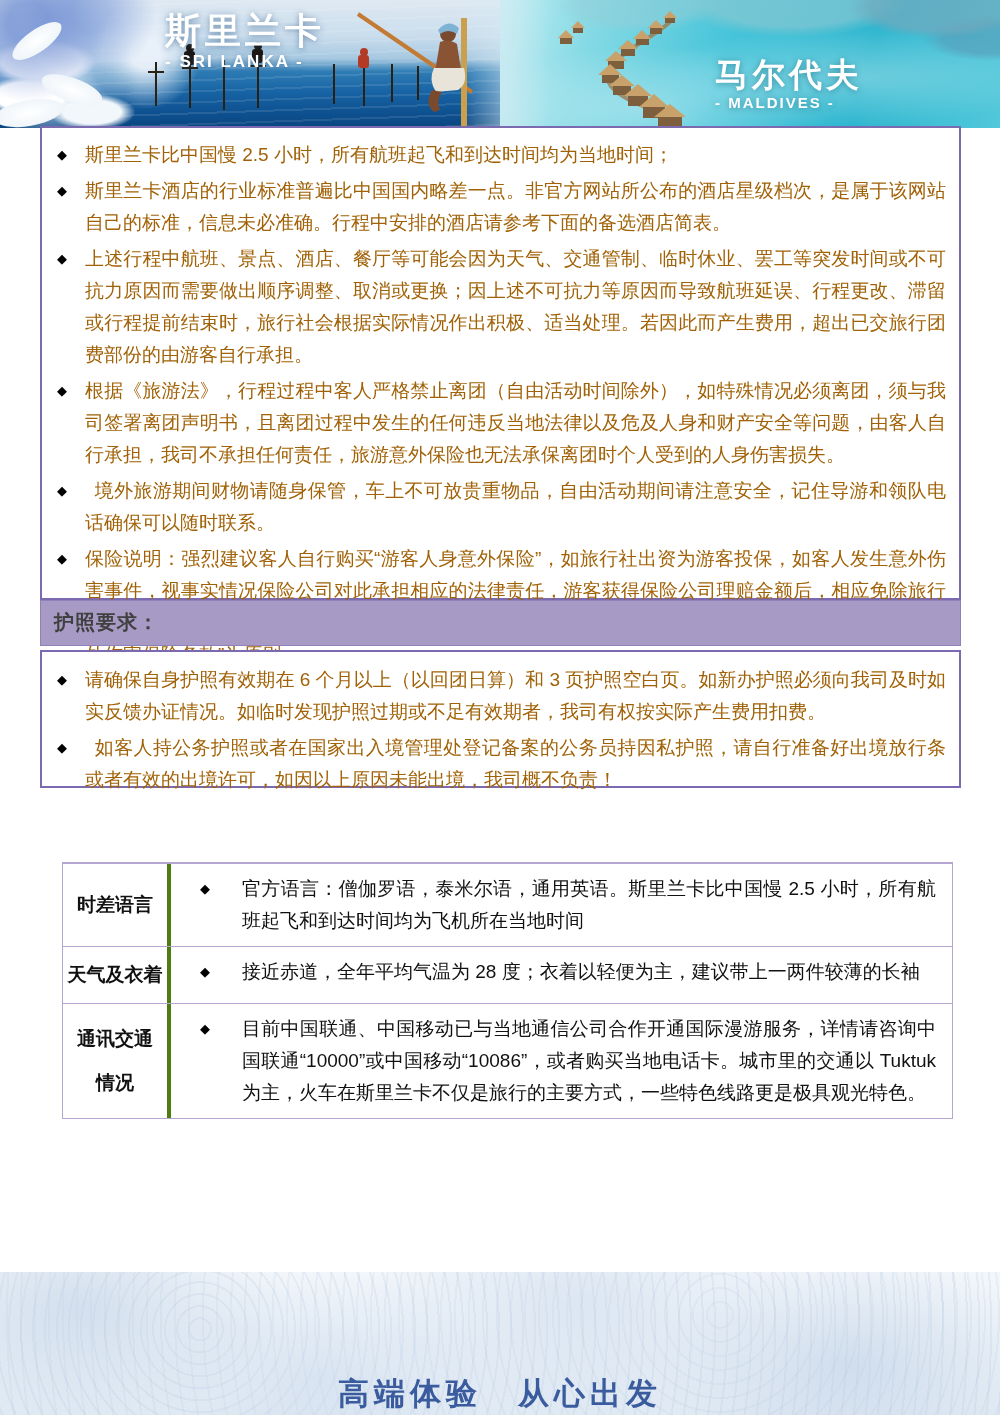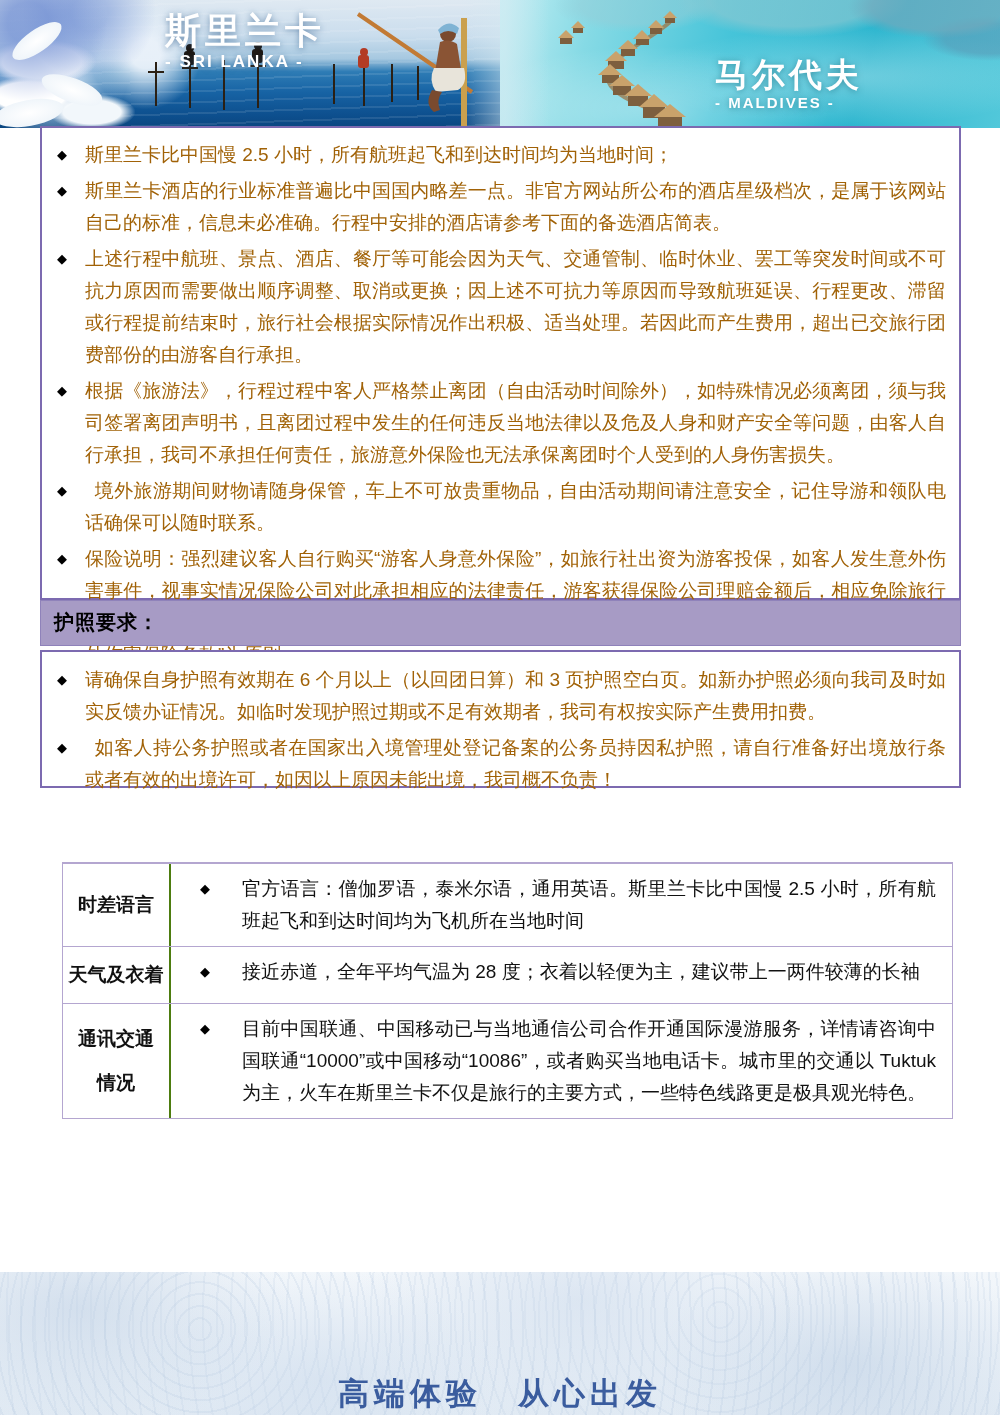--- a/index.html
+++ b/index.html
@@ -47,32 +47,32 @@
   .title-mv .t-en{font-size:15px;}
 
   
   .notes-box{position:absolute;left:40px;top:126px;width:921px;height:474px;border:2px solid #7c6ab0;
     background:#fff;box-sizing:border-box;padding:7px 13px 0 12px;}
   .bullet{display:flex;margin-top:4px;}
   .marker{flex:0 0 28px;font-size:13px;line-height:32px;color:#000;padding-left:3px;}
   .btext{flex:1;font-size:19px;line-height:32px;text-align:justify;color:#a16207;}
 
   .band{position:absolute;left:40px;top:600px;width:921px;height:46px;background:#a79bc5;
-    border:1px solid #8f82ba;box-sizing:border-box;color:#000000;font-weight:bold;font-size:20px;
+    border:1px solid #8f82ba;box-sizing:border-box;color:#404040;font-weight:bold;font-size:20px;
     line-height:43px;padding-left:13px;letter-spacing:1px;}
   .passport-box{position:absolute;left:40px;top:650px;width:921px;height:138px;border:2px solid #7c6ab0;
     background:#fff;box-sizing:border-box;padding:8px 13px 0 12px;}
 
   
   .notice-table{position:absolute;left:62px;top:862px;width:891px;border:1px solid #b4a6d0;
     box-sizing:border-box;background:#fff;}
   .tbl-title{height:58px;background:#a79bc5;color:#fff;font-weight:bold;font-size:27px;
     text-align:center;line-height:58px;letter-spacing:2px;}
   .tbl-row{display:flex;border-top:1px solid #b4a6d0;}
-  .tbl-label{flex:0 0 108px;border-right:2px solid #4d7c0f;display:flex;align-items:center;
+  .tbl-label{flex:0 0 108px;border-right:4px solid #4d7c0f;display:flex;align-items:center;
     justify-content:center;font-weight:bold;font-size:19px;text-align:center;white-space:pre-line;
     line-height:44px;padding:6px 2px;box-sizing:border-box;}
   .tbl-content{flex:1;display:flex;padding:9px 16px 9px 26px;box-sizing:border-box;}
   .tbl-content .marker{flex:0 0 42px;line-height:32px;}
   .ctext{flex:1;font-size:19px;line-height:32px;text-align:justify;}
 
   
   .footer{position:absolute;left:0;top:1272px;width:1000px;height:143px;overflow:hidden;
     background:
       radial-gradient(ellipse 340px 200px at 8% 25%,rgba(188,206,227,.55),transparent 62%),

